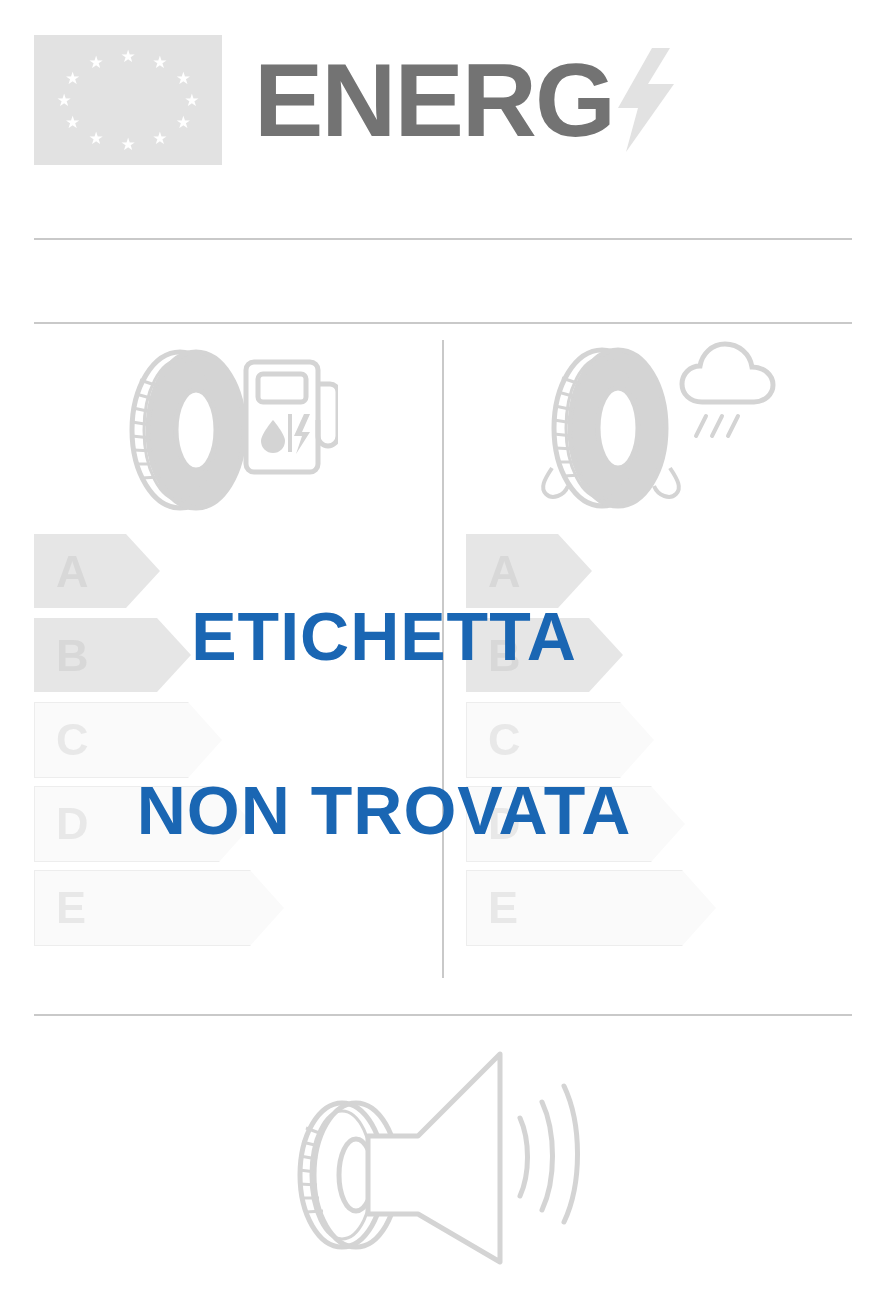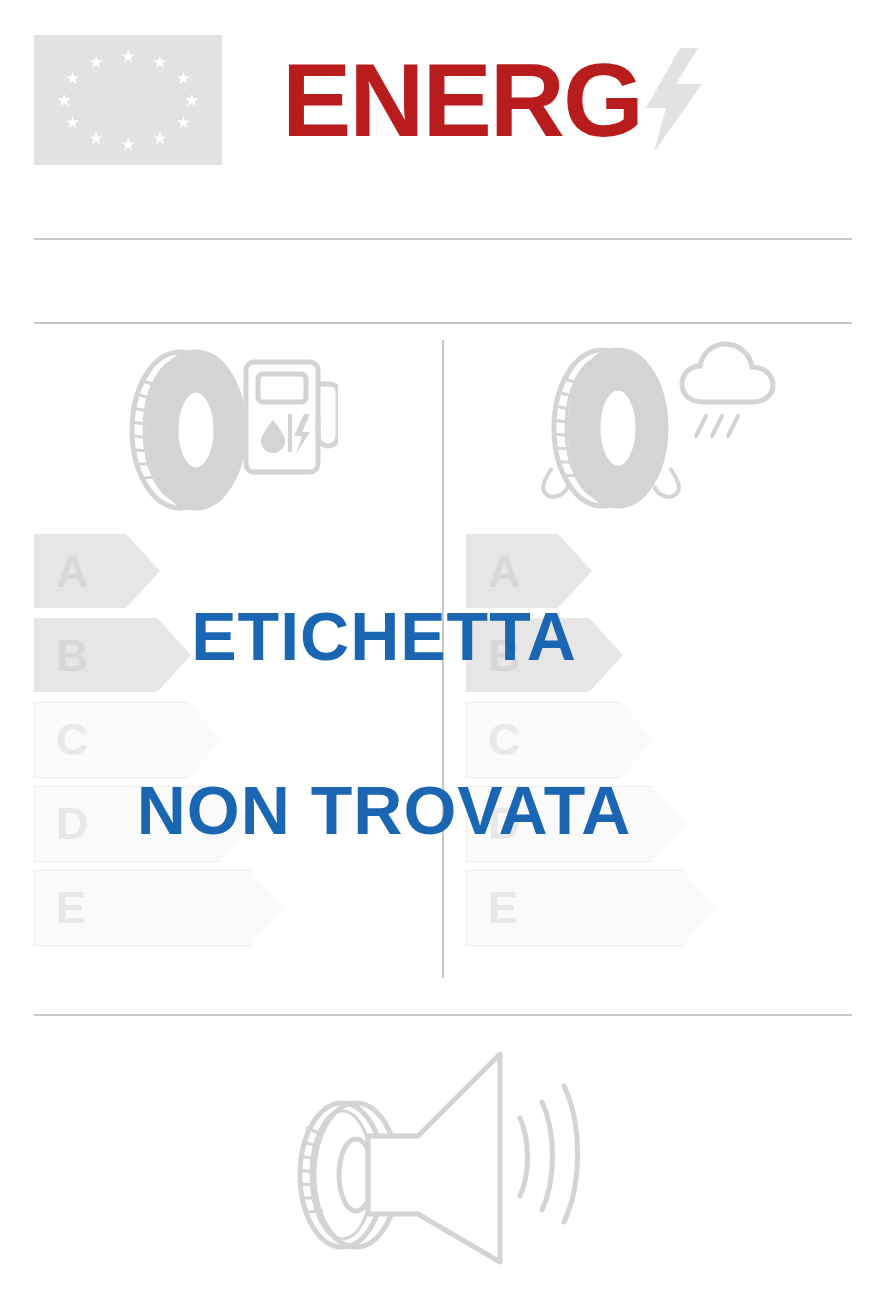--- a/index.html
+++ b/index.html
@@ -42,25 +42,25 @@
     color: #ffffff;
     font-size: 17px;
     line-height: 17px;
     width: 17px;
     height: 17px;
     text-align: center;
     transform: translate(-50%, -50%);
     user-select: none;
   }
   .energ-word {
-    margin-left: 60px;
+    margin-left: 32px;
     font-size: 104px;
     font-weight: bold;
     letter-spacing: -2px;
-    color: #b91c1c;
+    color: #737373;
     line-height: 1;
   }
   .energ-bolt {
     width: 56px;
     height: 104px;
     margin-left: 4px;
     position: relative;
   }
   .energ-bolt svg { display:block; }
 

